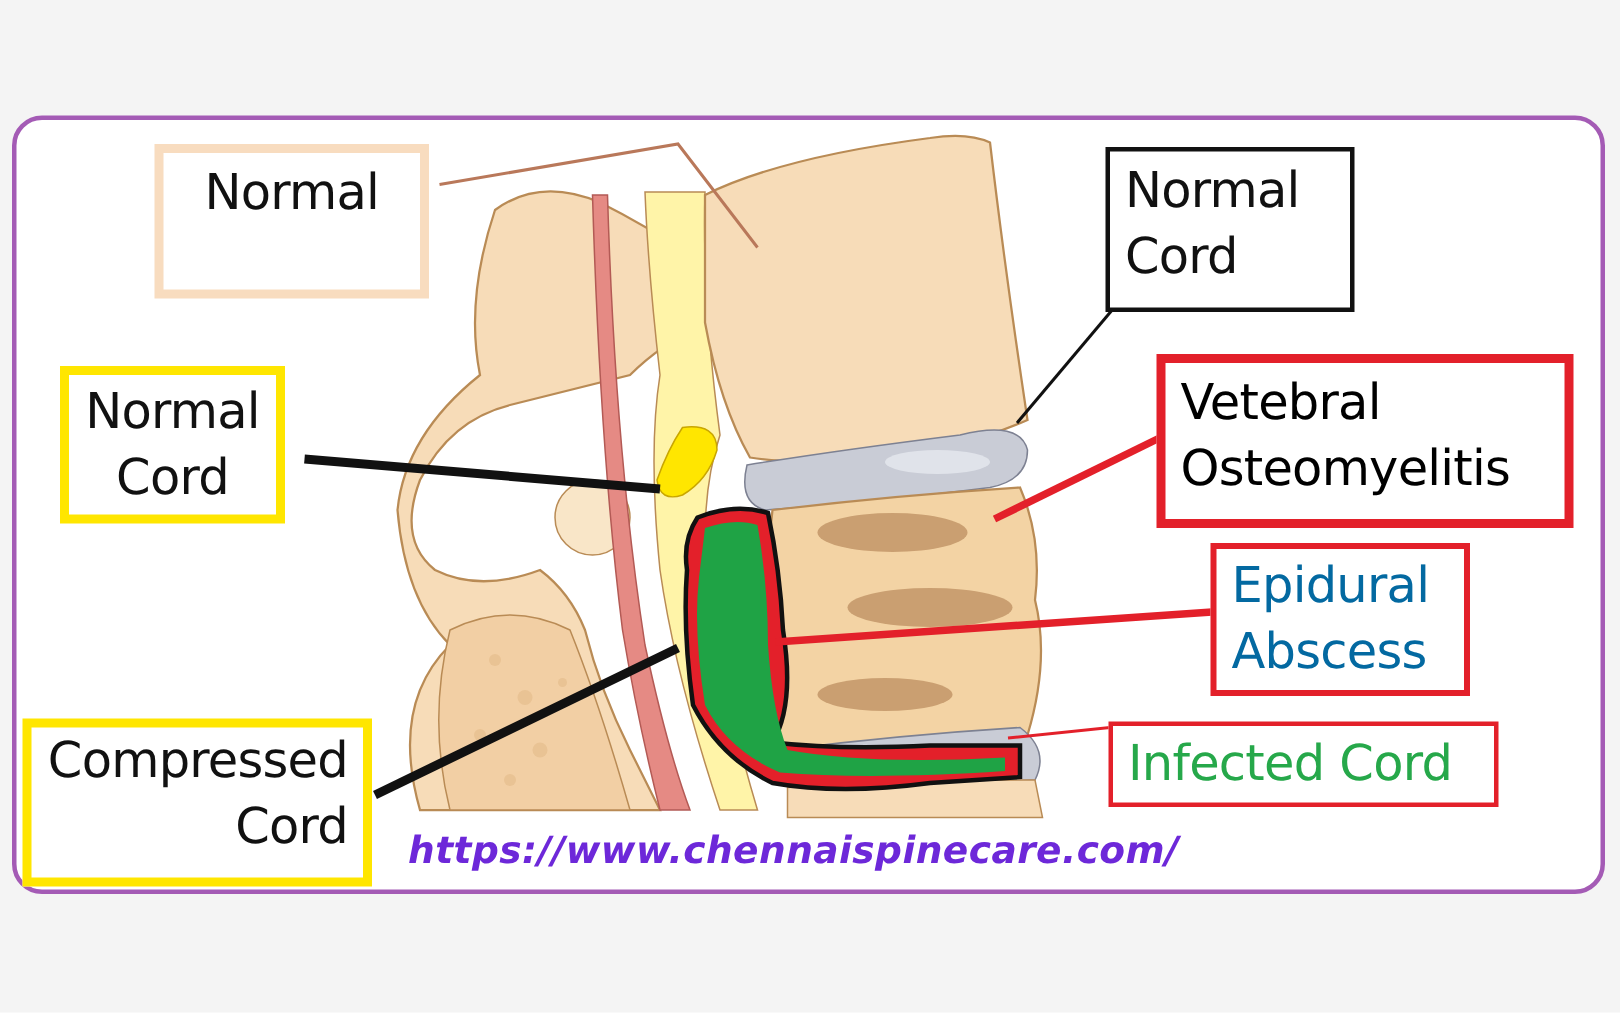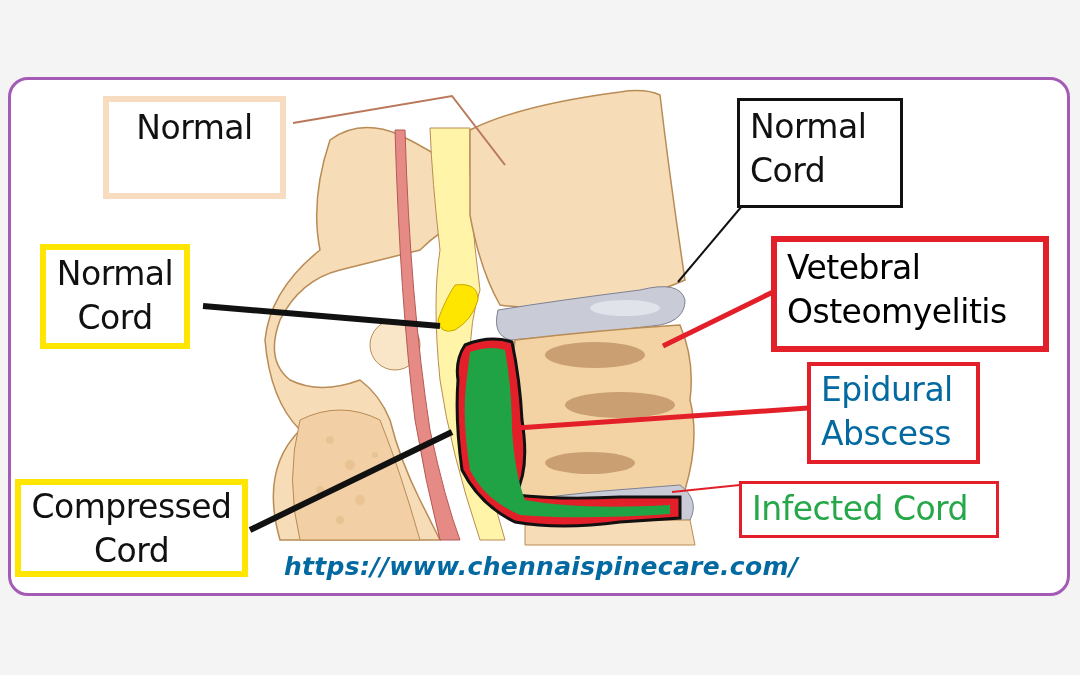--- a/index.html
+++ b/index.html
@@ -16,27 +16,27 @@
   svg.art { position: absolute; left: 0; top: 0; }
   .label {
     position: absolute; box-sizing: border-box; background: #fff;
     font-size: 33px; line-height: 44px; padding: 0 10px;
     font-family: "DejaVu Sans", sans-serif; letter-spacing: -0.5px;
   }
   .label span { display: block; }
   .lbl-vert { left: 103px; top: 96px; width: 183px; height: 103px; border: 6px solid #f8dcbf; color: #111; padding-top: 4px; text-align: center; }
   .lbl-disc { left: 737px; top: 98px; width: 166px; height: 110px; border: 3px solid #111; color: #111; padding-top: 4px; }
   .lbl-ncord { left: 40px; top: 244px; width: 150px; height: 105px; border: 6px solid #ffe600; color: #111; text-align: center; padding-top: 2px; }
-  .lbl-ccord { left: 15px; top: 479px; width: 233px; height: 98px; border: 6px solid #ffe600; color: #111; text-align: center; line-height: 44px; padding-top: 0; }
+  .lbl-ccord { left: 15px; top: 479px; width: 233px; height: 112px; border: 6px solid #ffe600; color: #111; text-align: right; line-height: 44px; padding-top: 0; }
   .lbl-osteo { left: 771px; top: 236px; width: 278px; height: 116px; border: 6px solid #e3202a; color: #000000; padding-top: 4px; }
   .lbl-abscess { left: 807px; top: 362px; width: 173px; height: 102px; border: 4px solid #e3202a; color: #0369a1; padding-top: 2px; }
   .lbl-infdisc { left: 739px; top: 481px; width: 260px; height: 57px; border: 3px solid #e3202a; color: #26a84a; line-height: 50px; }
   .url {
-    position: absolute; left: 284px; top: 552px; font-size: 25px; font-weight: bold; font-style: italic;
-    color: #0369a1; font-family: "DejaVu Sans", sans-serif; letter-spacing: 0.3px;
+    position: absolute; left: 272px; top: 552px; font-size: 25px; font-weight: bold; font-style: italic;
+    color: #6d28d9; font-family: "DejaVu Sans", sans-serif; letter-spacing: 0.3px;
   }
 </style>
 </head>
 <body>
 
 <div class="frame"></div>
 
 <svg class="art" width="1080" height="675" viewBox="0 0 1080 675">
 
   <path d="M330 140 Q360 118 400 135 Q430 150 460 170 L470 215 Q440 230 420 250 Q380 260 340 270 Q300 280 280 320 Q265 360 290 380 Q320 395 360 380 Q380 395 390 420 Q400 460 420 500 L440 540 L280 540 Q260 470 300 430 Q270 400 265 340 Q270 290 320 250 Q310 200 330 140 Z" fill="#f7dcb8" stroke="#b98b55" stroke-width="1.5"></path>

